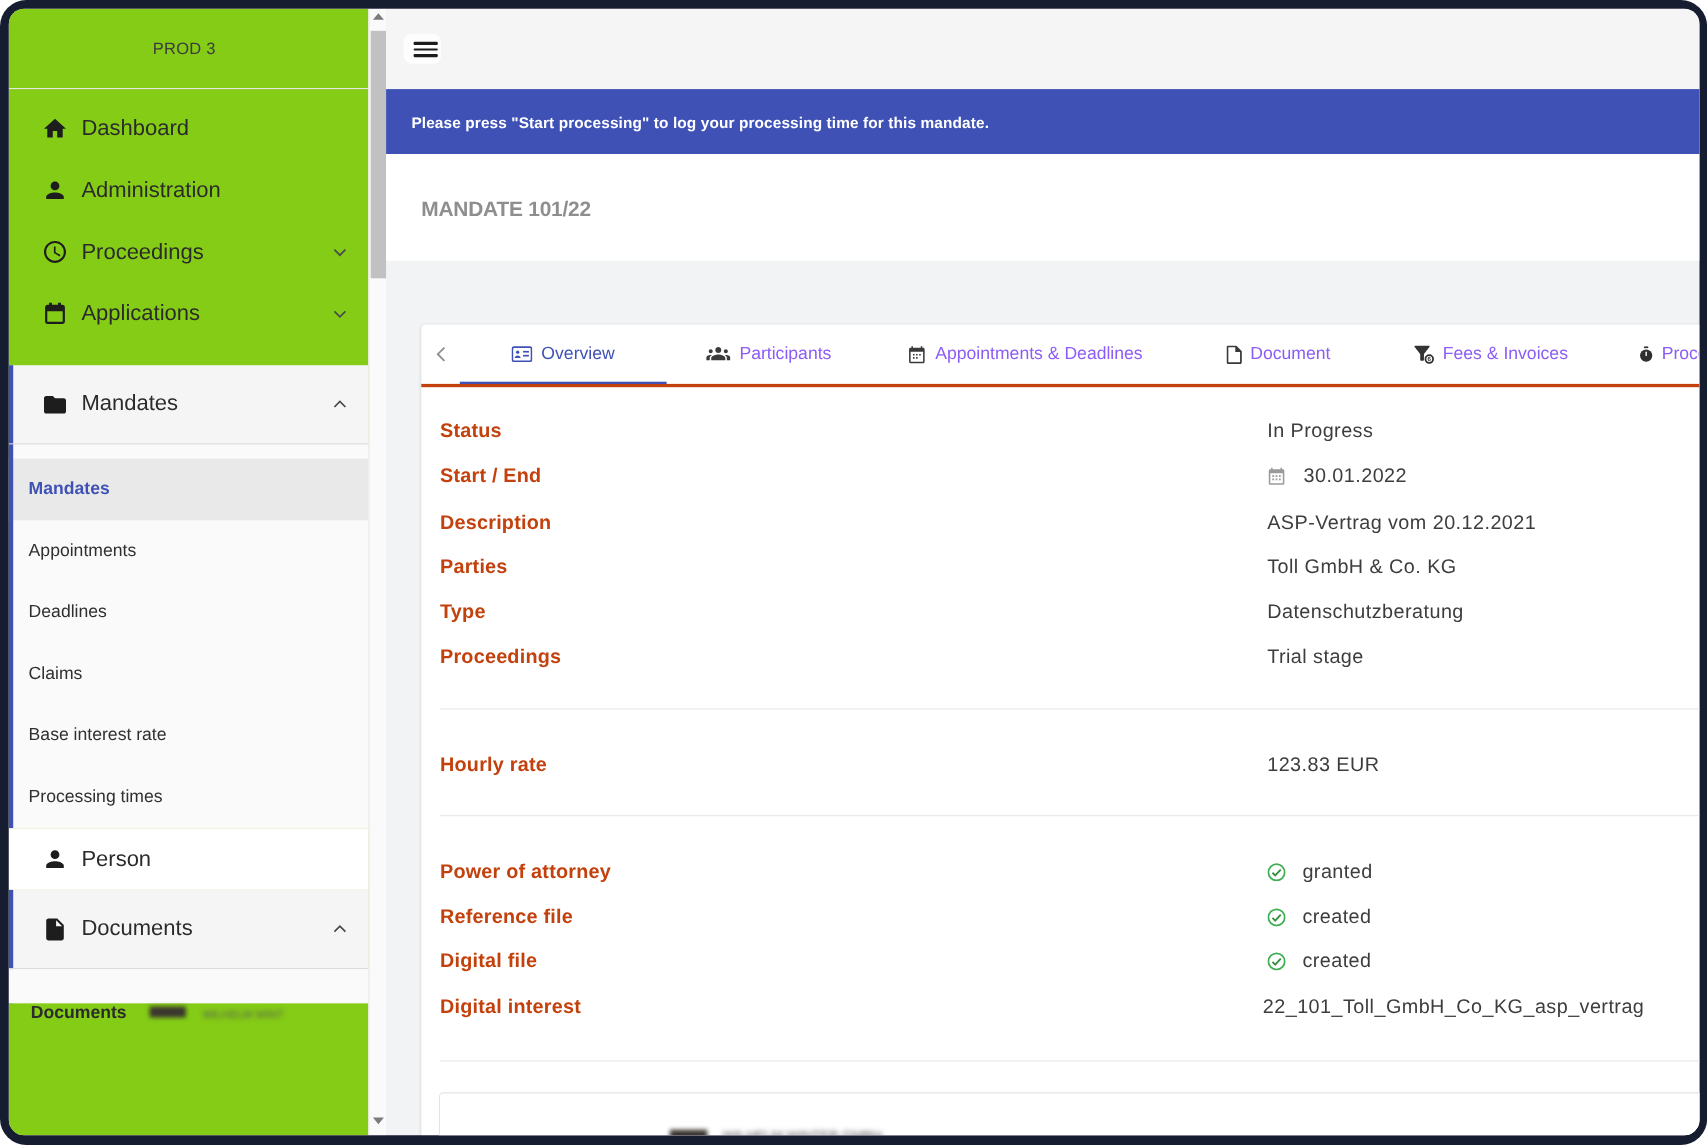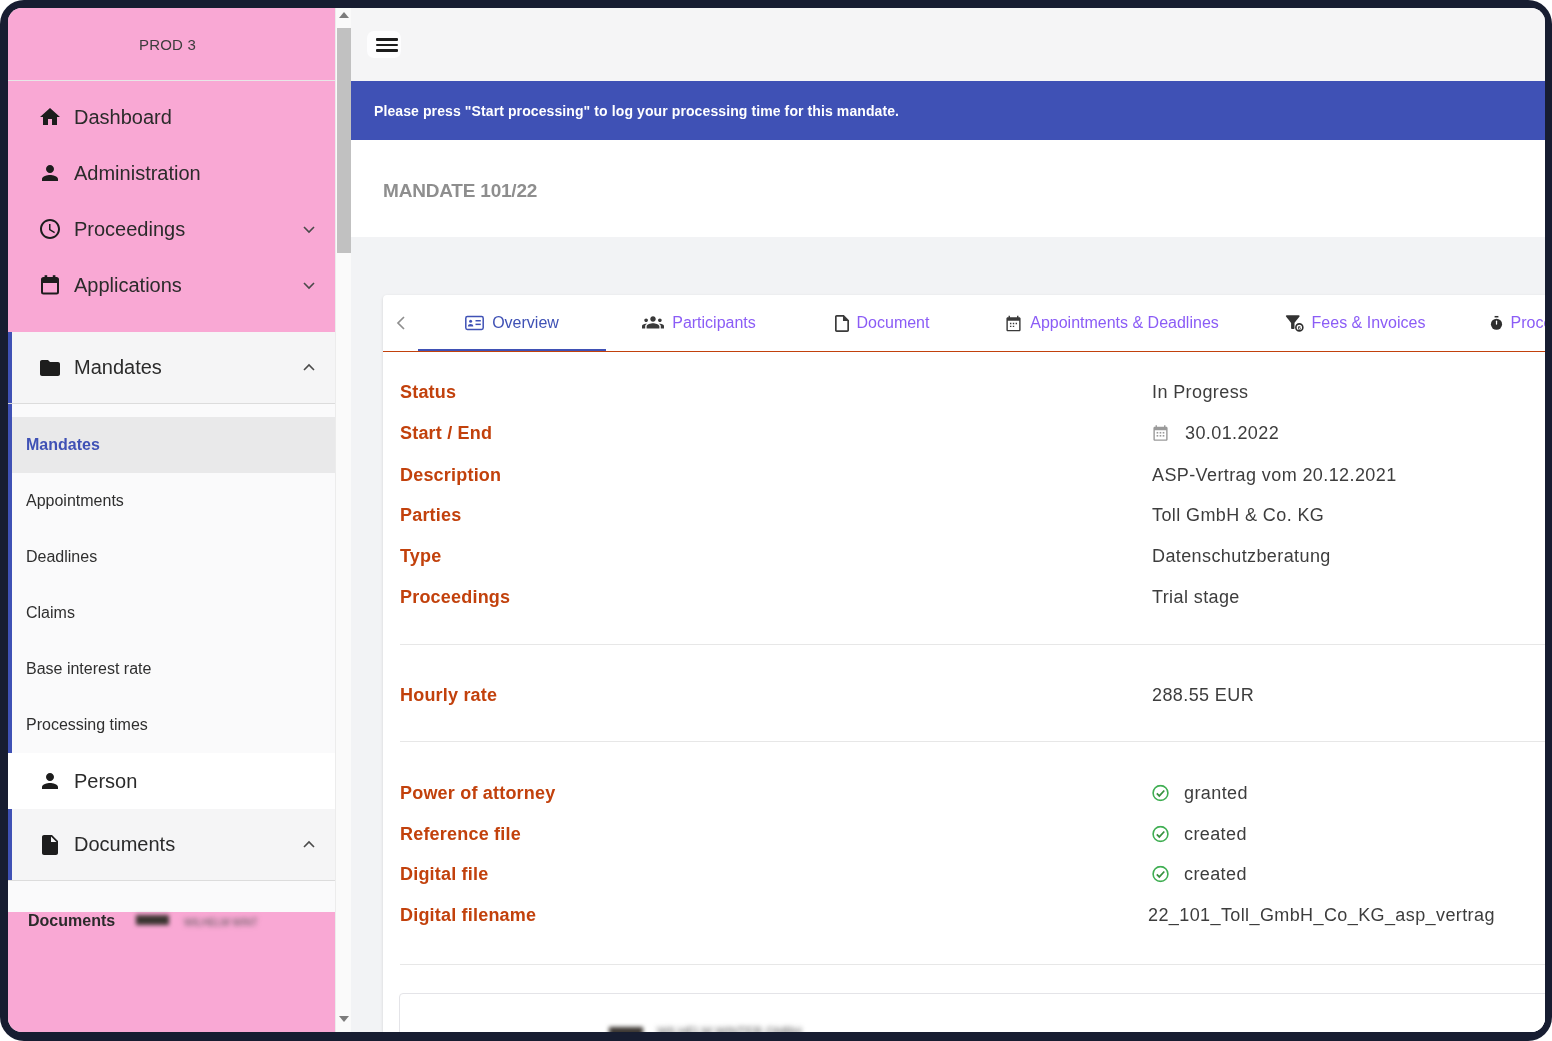--- a/index.html
+++ b/index.html
@@ -1,20 +1,20 @@
 <!DOCTYPE html>
 <html><head>
 <meta charset="utf-8">
 <style>
   * { margin:0; padding:0; box-sizing:border-box; }
   html,body { width:1552px; height:1041px; background:#fff; font-family:"Liberation Sans", sans-serif; overflow:hidden; }
   .frame { position:absolute; left:0; top:0; width:1552px; height:1041px; background:#171d31; border-radius:24px; }
   .screen { position:absolute; left:8px; top:8px; width:1537px; height:1024px; background:#f2f3f5; border-radius:14px; overflow:hidden; }
   
-  .sidebar { position:absolute; left:0; top:0; width:327px; height:1024px; background:#f9a8d4; }
+  .sidebar { position:absolute; left:0; top:0; width:327px; height:1024px; background:#84cc16; }
   .sb-head { height:73px; border-bottom:1px solid #e7e7e7; display:flex; align-items:center; justify-content:center;
              font-size:15px; color:#3c3c3c; letter-spacing:.2px; padding-right:8px; }
   .nav { padding-top:8px; }
   .item { height:56px; display:flex; align-items:center; position:relative; }
   .item .ic { position:absolute; left:30px; width:24px; height:24px; display:flex; align-items:center; justify-content:center; }
   .item .tx { position:absolute; left:66px; font-size:20px; color:#2b2b2b; }
   .item .chev { position:absolute; left:293px; width:16px; height:16px; }
   .group { position:relative; background:#f5f5f6; }
   .group::before { content:""; position:absolute; left:0; top:0; bottom:0; width:3.5px; background:#3f51b5; }
   .ghead { height:72px; border-bottom:1px solid #dcdcdc; position:relative; display:flex; align-items:center; }
@@ -33,21 +33,21 @@
   .halo { position:absolute; left:16px; top:23px; width:34px; height:27px; background:#fdfdfe; border-radius:7px; }
   .burger { position:absolute; left:25px; top:30px; width:22px; height:16px; }
   .burger div { height:2.5px; background:#1c1c1c; border-radius:1px; margin-bottom:3.2px; }
   .banner { position:absolute; left:0; top:73px; width:100%; height:59px; background:#3f51b5; display:flex; align-items:center; }
   .banner span { margin-left:23px; color:#fff; font-weight:bold; font-size:14px; letter-spacing:.1px; }
   .whiteband { position:absolute; left:0; top:132px; width:100%; height:97px; background:#fff;padding-left:29px; }
   .whiteband span { position:absolute; left:32px; top:40px; font-size:19px; font-weight:bold; color:#8e8e8e; letter-spacing:-.2px; }
   
   .card1 { position:absolute; left:32px; top:287px; width:1162px; height:737px; background:#fff;
            border-radius:4px 0 0 0; box-shadow:0 1px 3px rgba(0,0,0,.14); }
-  .tabs { position:absolute; left:0; top:0; width:100%; height:57px; border-bottom:1px solid #c2410c; display:flex; overflow:hidden; }
+  .tabs { position:absolute; left:0; top:0; width:100%; height:57px; border-bottom:3px solid #c2410c; display:flex; overflow:hidden; }
   .tabs > div { flex:none; }
   .tscroll { width:35px; display:flex; align-items:center; justify-content:center; }
   .tab { display:flex; align-items:center; justify-content:center; font-size:16px; color:#8b5cf6; white-space:nowrap; }
   .tab .tic { margin-right:8px; display:flex; }
   .tab.active { color:#3f51b5; }
   .underline { position:absolute; left:35px; bottom:-1px; width:188px; height:3px; background:#3f51b5; }
   .row { position:absolute; left:0; width:100%; height:0; }
   .row .lab { position:absolute; left:17px; top:0; transform:translateY(-50%); font-size:18px; font-weight:bold; color:#c2410c; letter-spacing:.2px; }
   .row .val { position:absolute; left:769px; top:0; transform:translateY(-50%); font-size:18px; color:#3d3d3d; letter-spacing:.4px; display:flex; align-items:center; }
   .hr { position:absolute; left:17px; right:0; height:1px; background:#e7e7e7; }
@@ -194,30 +194,30 @@
                   <path d="M2.9 11.4c0-1.5 1.3-2.3 2.7-2.3s2.7.8 2.7 2.3z" fill="#3f51b5"></path>
                   <rect x="10.5" y="5" width="5.3" height="1.5" fill="#3f51b5"></rect>
                   <rect x="10.5" y="8.6" width="5.3" height="1.5" fill="#3f51b5"></rect>
                 </svg>
               </span>Overview</div>
         <div class="tab" style="width:186px"><span class="tic">
                 <svg width="22" height="16" viewBox="0 0 24 16">
                   <path fill="#3a3a3a" d="M12 6.75c1.66 0 3-1.34 3-3s-1.34-3-3-3-3 1.34-3 3 1.34 3 3 3zm0 1.5c-2.34 0-7 1.17-7 3.5V14h14v-2.25c0-2.33-4.66-3.5-7-3.5zM4.5 7c1.1 0 2-.9 2-2s-.9-2-2-2-2 .9-2 2 .9 2 2 2zm15 0c1.1 0 2-.9 2-2s-.9-2-2-2-2 .9-2 2 .9 2 2 2zM4 8.75c-1.8.15-4 1-4 2.5V14h3.5v-2.5c0-1.1.9-2.05 2.1-2.55-.5-.13-1.1-.2-1.6-.2zm16 0c-.5 0-1.1.07-1.6.2 1.2.5 2.1 1.45 2.1 2.55V14H24v-2.75c0-1.5-2.2-2.35-4-2.5z"></path>
                 </svg>
               </span>Participants</div>
+        <div class="tab" style="width:280px"><span class="tic">
+                <svg width="17" height="17" viewBox="0 0 24 24">
+                  <path fill="#3a3a3a" d="M20 3h-1V1h-2v2H7V1H5v2H4c-1.1 0-2 .9-2 2v16c0 1.1.9 2 2 2h16c1.1 0 2-.9 2-2V5c0-1.1-.9-2-2-2zm0 18H4V8h16v13zM7 11h2v2H7zm4 0h2v2h-2zm4 0h2v2h-2zM7 15h2v2H7zm4 0h2v2h-2z"></path>
+                </svg>
+              </span>Appointments &amp; Deadlines</div>
         <div class="tab" style="width:180px"><span class="tic">
                 <svg width="14" height="17" viewBox="0 0 20 24">
                   <path fill="#3a3a3a" d="M12.6 0H2.4C1.1 0 0 1.1 0 2.4v19.2C0 22.9 1.1 24 2.4 24h15.2c1.3 0 2.4-1.1 2.4-2.4V7.4L12.6 0zM17.6 21.6H2.4V2.4h9v6h6.2v13.2z"></path>
                 </svg>
               </span>Document</div>
-        <div class="tab" style="width:280px"><span class="tic">
-                <svg width="17" height="17" viewBox="0 0 24 24">
-                  <path fill="#3a3a3a" d="M20 3h-1V1h-2v2H7V1H5v2H4c-1.1 0-2 .9-2 2v16c0 1.1.9 2 2 2h16c1.1 0 2-.9 2-2V5c0-1.1-.9-2-2-2zm0 18H4V8h16v13zM7 11h2v2H7zm4 0h2v2h-2zm4 0h2v2h-2zM7 15h2v2H7zm4 0h2v2h-2z"></path>
-                </svg>
-              </span>Appointments &amp; Deadlines</div>
         <div class="tab" style="width:206px"><span class="tic">
                 <svg width="19" height="17" viewBox="0 0 22 20">
                   <path fill="#333" d="M1.05 1.81C3.17 4.5 7 9.4 7 9.4v6.2c0 .5.4.9.9.9h2.2c.5 0 .9-.4.9-.9V9.4s3.8-4.9 5.9-7.59c.53-.68.05-1.66-.8-1.66H1.85c-.85 0-1.33.98-.8 1.66z"></path>
                   <circle cx="16.7" cy="14.6" r="4.1" fill="#fff" stroke="#2e2e2e" stroke-width="1.9"></circle>
                   <text x="16.7" y="17.2" font-size="6.6" font-weight="bold" fill="#2e2e2e" text-anchor="middle" font-family="Liberation Sans">6</text>
                 </svg>
               </span>Fees &amp; Invoices</div>
         <div class="tab" style="width:206px"><span class="tic">
                 <svg width="13" height="16" viewBox="0 0 24 26">
                   <rect x="8.5" y="0" width="7" height="2.8" fill="#2e2e2e"></rect>
@@ -259,21 +259,21 @@
             <span class="lab">Type</span>
             <span class="val">Datenschutzberatung</span>
           </div>
       <div class="row" style="top:302px">
             <span class="lab">Proceedings</span>
             <span class="val">Trial stage</span>
           </div>
       <div class="hr" style="top:349px"></div>
       <div class="row" style="top:400px">
             <span class="lab">Hourly rate</span>
-            <span class="val">288.55 EUR</span>
+            <span class="val">123.83 EUR</span>
           </div>
       <div class="hr" style="top:446px"></div>
       <div class="row" style="top:498px">
             <span class="lab">Power of attorney</span>
             <span class="val"><span class="gcheck">
                 <svg width="17" height="17" viewBox="0 0 17 17">
                   <circle cx="8.5" cy="8.5" r="7.4" fill="none" stroke="#3fae52" stroke-width="1.6"></circle>
                   <path fill="none" stroke="#37903f" stroke-width="1.7" d="M4.8 8.9l2.5 2.5 5-5.4"></path>
                 </svg>
               </span>granted</span>
@@ -290,21 +290,21 @@
       <div class="row" style="top:579px">
             <span class="lab">Digital file</span>
             <span class="val"><span class="gcheck">
                 <svg width="17" height="17" viewBox="0 0 17 17">
                   <circle cx="8.5" cy="8.5" r="7.4" fill="none" stroke="#3fae52" stroke-width="1.6"></circle>
                   <path fill="none" stroke="#37903f" stroke-width="1.7" d="M4.8 8.9l2.5 2.5 5-5.4"></path>
                 </svg>
               </span>created</span>
           </div>
       <div class="row" style="top:620px">
-            <span class="lab">Digital filename</span>
+            <span class="lab">Digital interest</span>
             <span class="val" style="left:765px">22_101_Toll_GmbH_Co_KG_asp_vertrag</span>
           </div>
       <div class="hr" style="top:669px"></div>
       <div class="card2">
         <div class="blur-logo" style="left:209px; top:33px; width:34px; height:9px;"></div>
         <div class="blur-text" style="left:257px; top:31px; font-size:12px;">WILHELM WINTER GMBH</div>
       </div>
     </div>
   </div>
 </div>

